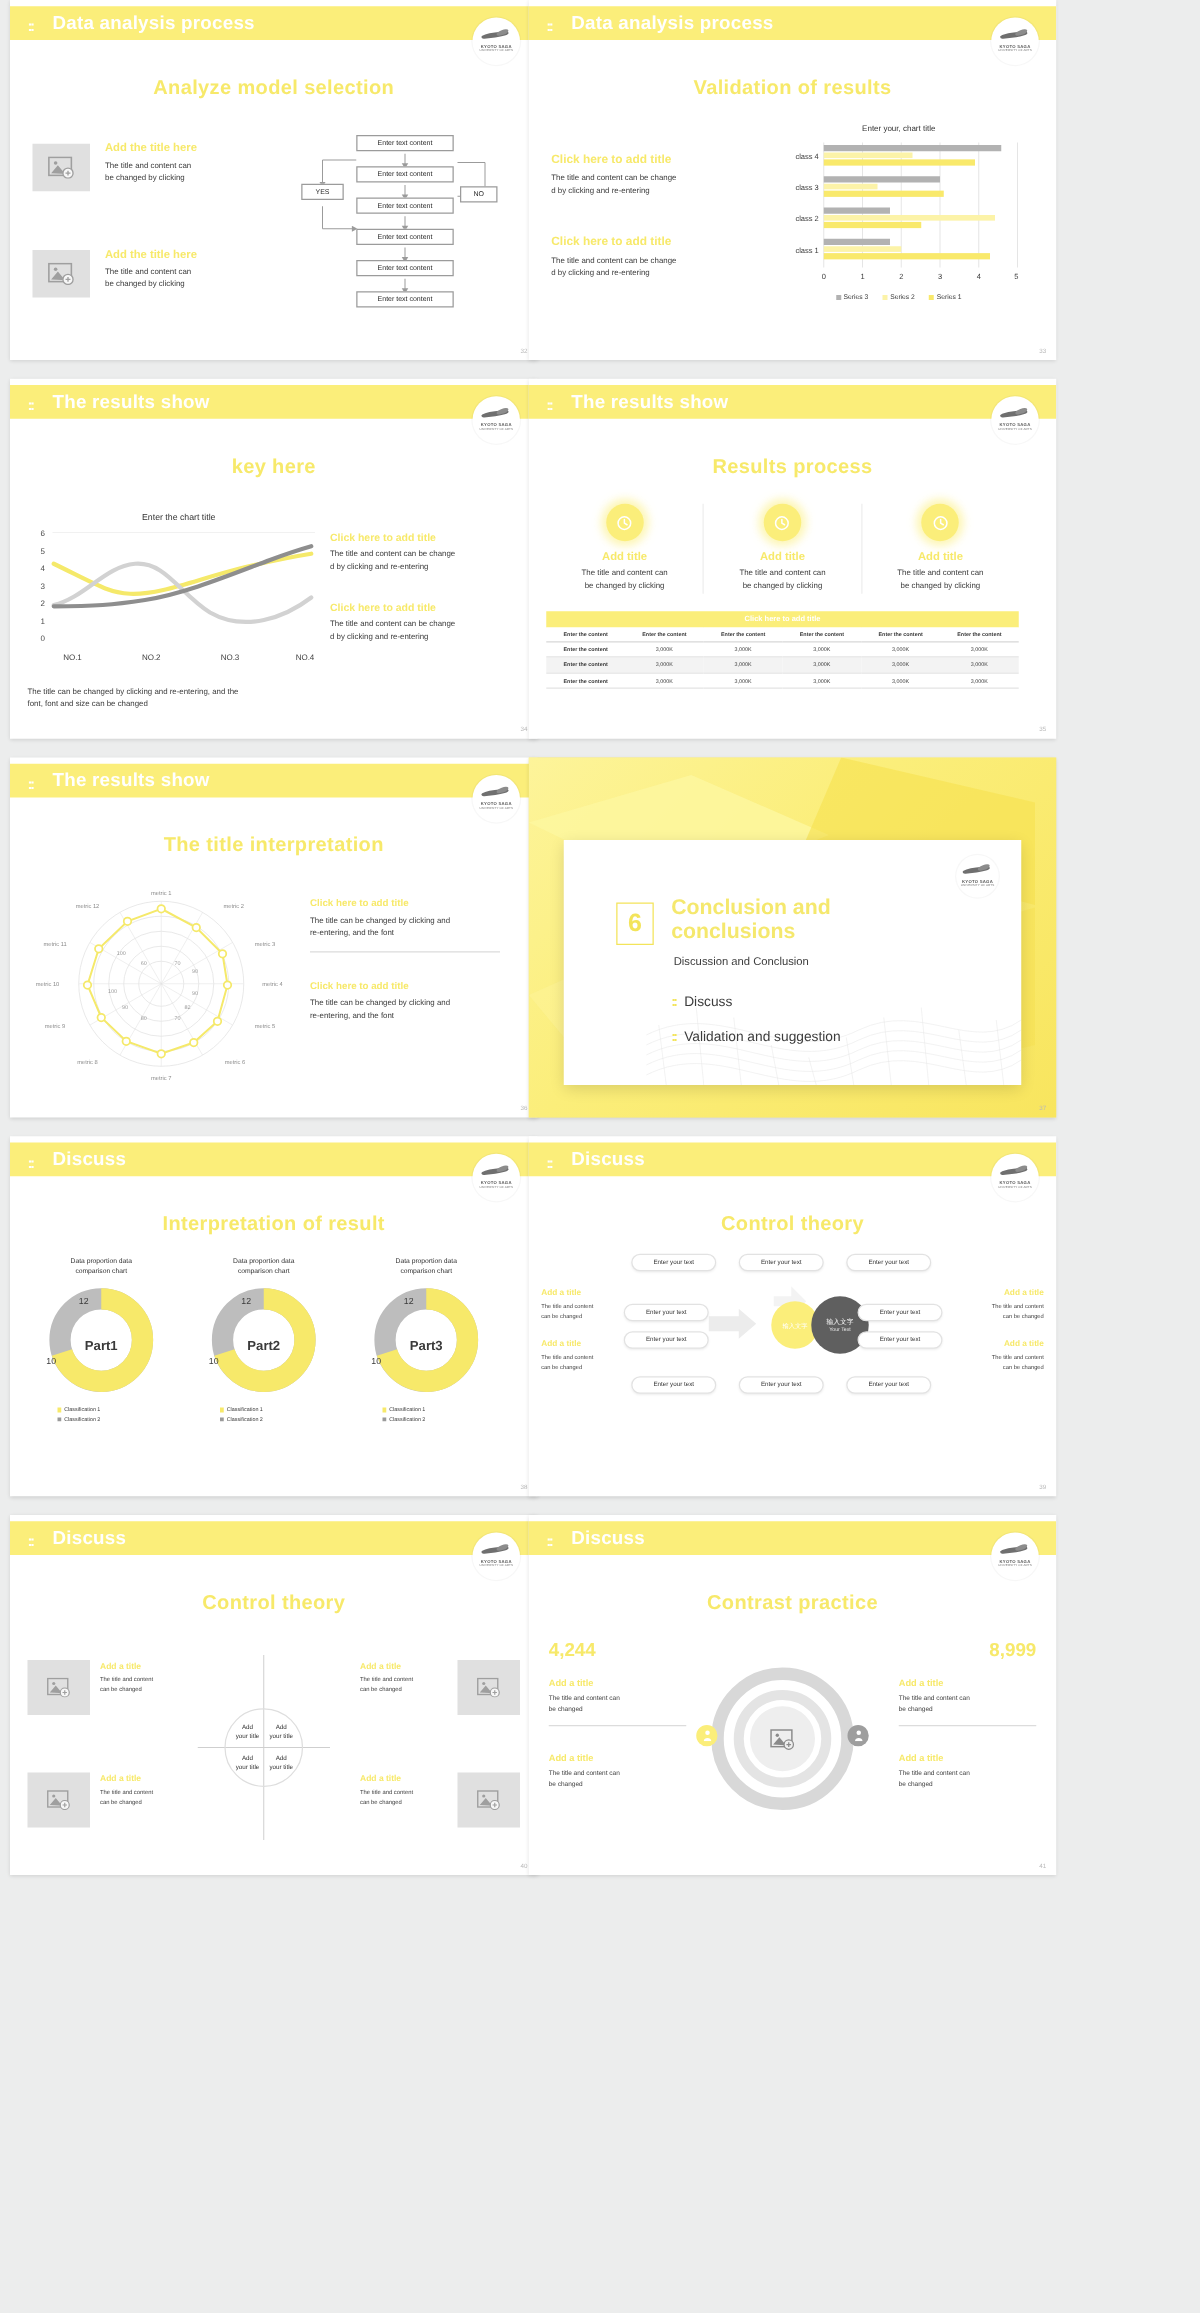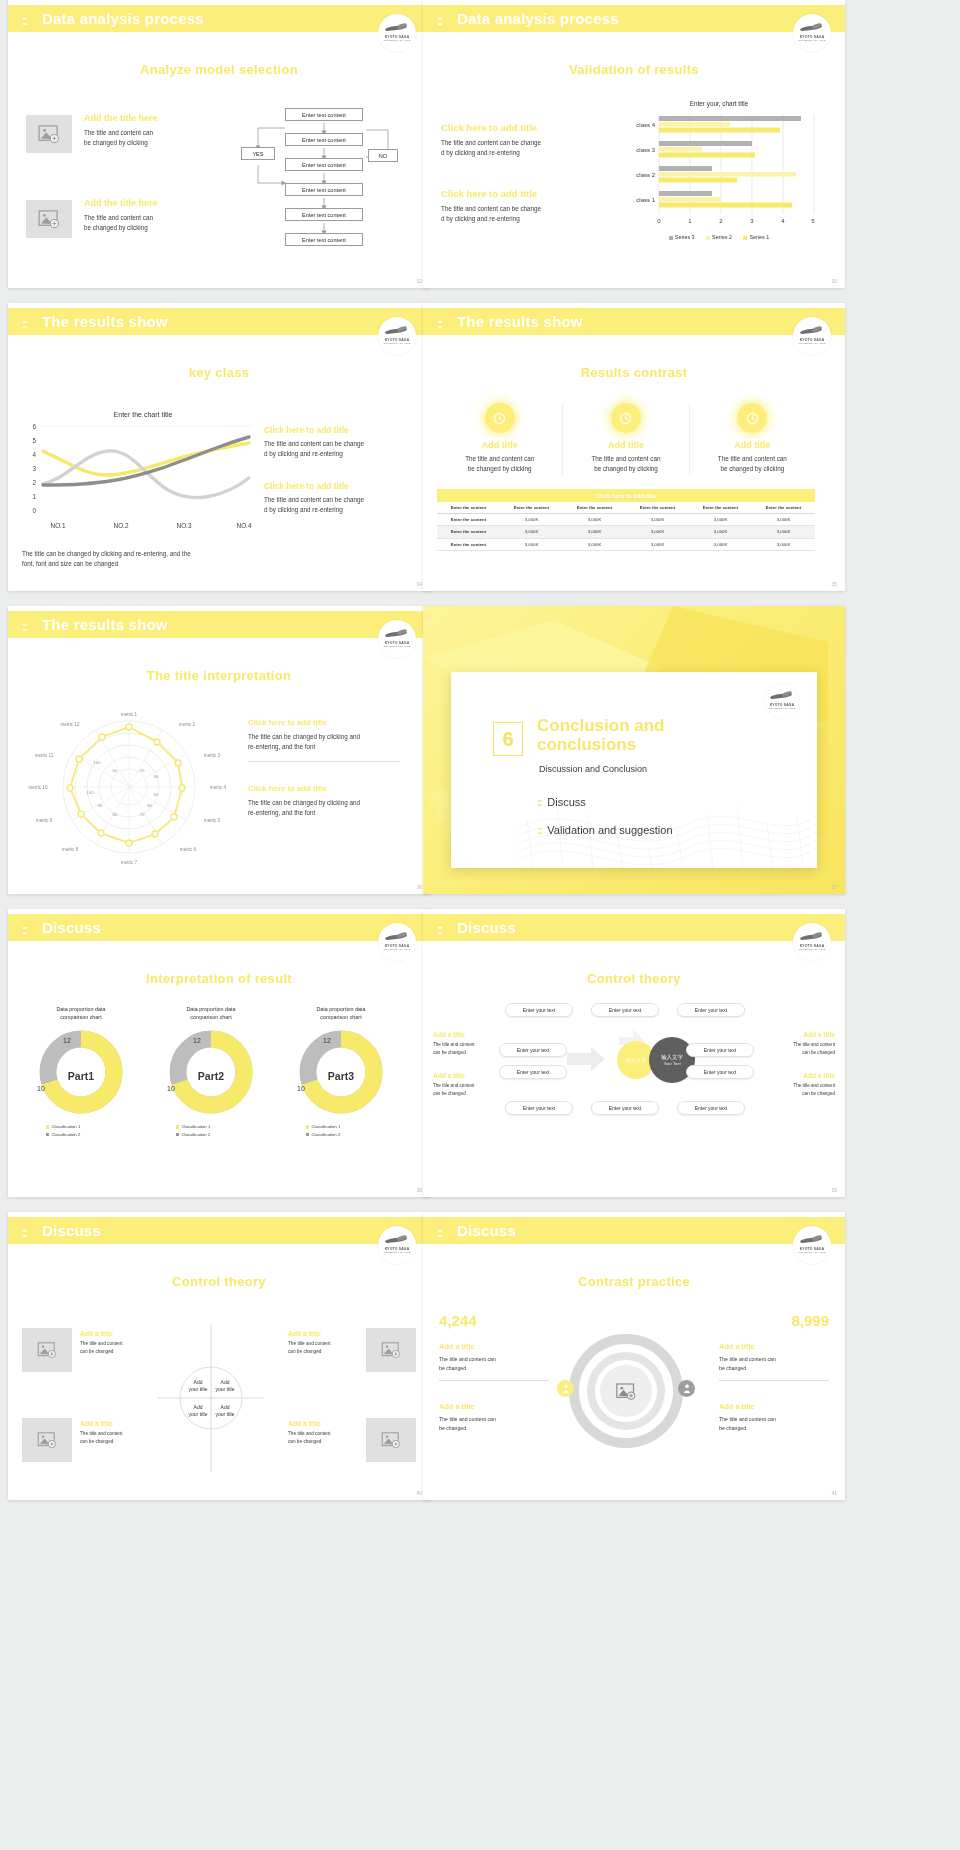--- a/index.html
+++ b/index.html
@@ -21,21 +21,21 @@
           background:#fff; display:flex; flex-direction:column; align-items:center; justify-content:center;
           box-shadow:0 0 0 1px rgba(0,0,0,0.03);}
   .logo .bird { width:24px; height:10px; position:relative; }
   .logo .bird:before { content:""; position:absolute; left:0; top:2px; width:22px; height:4px;
       background:#6f6f6f; border-radius:50% 10% 50% 10%/60% 40% 60% 40%; transform:rotate(-6deg);}
   .logo .bird:after { content:""; position:absolute; left:12px; top:0px; width:10px; height:4px;
       background:#8c8c8c; border-radius:50%; transform:rotate(-20deg);}
   .logo .lt1 { font-size:3.4px; color:#5b5b5b; letter-spacing:.2px; margin-top:1px; font-weight:bold;}
   .logo .lt2 { font-size:2.4px; color:#7b7b7b; letter-spacing:.1px;}
   .pgnum { position:absolute; right:8px; bottom:4px; font-size:5px; color:#b9b9b9; }
-  .sec-title { position:absolute; width:100%; text-align:center; top:62px; font-size:13px; font-weight:bold;
+  .sec-title { position:absolute; width:100%; text-align:center; top:62px; font-size:16px; font-weight:bold;
                color:#f7e96a; letter-spacing:.3px;}
   .ph-img { background:#e0e0e0; display:flex; align-items:center; justify-content:center; }
   .ph-img svg { opacity:.75; }
   .y-title { color:#f7e96a; font-weight:bold; }
   .body-txt { color:#3b3b3b; font-size:6.3px; line-height:1.65; }
   .flowbox { border:1px solid #9b9b9b; background:#fff; font-size:5.6px; color:#2b2b2b;
              text-align:center; padding:2.6px 0; width:78px;}
   .sm { font-size:5.4px; color:#333; }
   table.data { border-collapse:collapse; width:100%; }
   table.data th, table.data td { font-size:4.3px; text-align:center; padding:3.1px 0; color:#3a3a3a; }
@@ -200,21 +200,21 @@
 
   <div class="slide">
     <div class="band"></div>
     <div class="dots"></div>
     <div class="band-title">The results show</div>
     <div class="logo">
       <div class="bird"></div>
       <div class="lt1">KYOTO SAGA</div>
       <div class="lt2">UNIVERSITY OF ARTS</div>
     </div>
-    <div class="sec-title">key class</div>
+    <div class="sec-title">key here</div>
 
     <div style="position:absolute;left:8px;top:108px;width:240px;height:130px;">
       <div style="text-align:center;font-size:7px;color:#333;margin-left:14px;">Enter the chart title</div>
       <svg width="240" height="115" viewBox="0 0 240 115" style="margin-top:2px;">
         <line x1="26" y1="6" x2="236" y2="6" stroke="#ececec" stroke-width="0.6"></line>
         <g font-size="6.4" fill="#4a4a4a" font-family="Liberation Sans, sans-serif" text-anchor="end">
           <text x="20" y="9">6</text>
             <text x="20" y="23">5</text>
             <text x="20" y="37">4</text>
           <text x="20" y="51">3</text>
@@ -251,21 +251,21 @@
 
   <div class="slide">
     <div class="band"></div>
     <div class="dots"></div>
     <div class="band-title">The results show</div>
     <div class="logo">
       <div class="bird"></div>
       <div class="lt1">KYOTO SAGA</div>
       <div class="lt2">UNIVERSITY OF ARTS</div>
     </div>
-    <div class="sec-title">Results contrast</div>
+    <div class="sec-title">Results process</div>
 
     <div style="position:absolute;left:14px;top:100px;width:378px;display:flex;">
       <div style="flex:1;text-align:center;border-right:1px solid #eee;padding:0 6px;">
         <div style="width:30px;height:30px;border-radius:50%;background:#fbee7a;margin:0 auto;display:flex;align-items:center;justify-content:center;box-shadow:0 0 7px 4px rgba(251,238,122,.55);">
           <svg width="13" height="13" viewBox="0 0 16 16">
               <circle cx="8" cy="8" r="6.2" fill="none" stroke="#fff" stroke-width="1.5"></circle>
               <path d="M8 4.4V8l2.6 1.6" stroke="#fff" stroke-width="1.5" fill="none" stroke-linecap="round"></path>
             </svg>
         </div>
         <div class="y-title" style="font-size:9px;margin-top:7px;">Add title</div>

